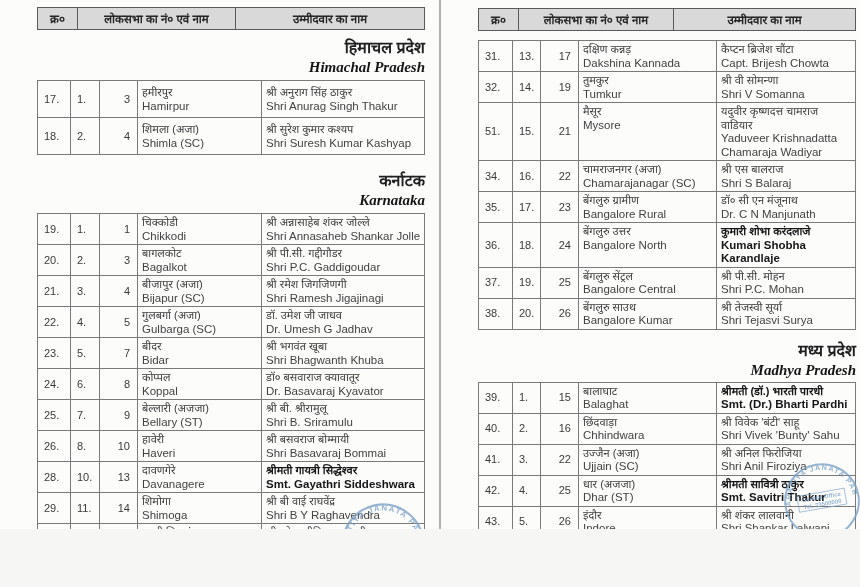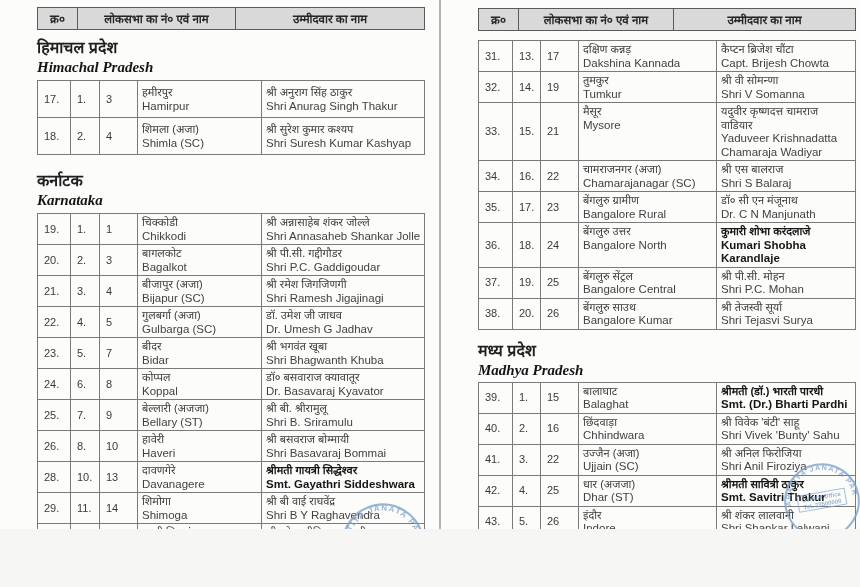--- a/index.html
+++ b/index.html
@@ -9,30 +9,30 @@
   .divider{position:absolute;left:439px;top:0;width:2px;height:100%;background:#b3b3b3;}
   .pageL{position:absolute;left:37px;top:0;width:388px;}
   .pageR{position:absolute;left:478px;top:0;width:378px;}
 
   table{border-collapse:collapse;width:100%;table-layout:fixed;}
   .hdrbar{margin-top:7px;}
   .hdrbar td{border:1.5px solid #5a5a5a;background:#d9d9d9;font-weight:bold;font-size:11.5px;
              text-align:center;padding:3px 2px;color:#262626;overflow:hidden;white-space:nowrap;}
   .pageR .hdrbar{margin-top:8px;}
 
-  .sec-head{text-align:left;}
+  .sec-head{text-align:right;}
   .sh-hi{font-size:16px;font-weight:bold;color:#1f1f1f;line-height:20px;}
   .sh-en{font-size:15px;font-weight:bold;font-family:"Liberation Serif",serif;color:#141414;line-height:19px;font-style:italic;}
   .mt8{margin-top:8px;} .mt2{margin-top:16px;} .mt11{margin-top:11px;}
 
   .grid{margin-top:4px;}
   .grid td{border:1px solid #7a7a7a;font-size:11px;vertical-align:top;
            padding:2px 3px 1px 4px;line-height:13.5px;color:#3a3a3a;overflow:hidden;}
   .grid td.num{vertical-align:middle;padding-left:6px;}
-  .grid td.cno{text-align:left;padding-right:7px;}
+  .grid td.cno{text-align:right;padding-right:7px;}
   .grid .en{font-size:11.5px;color:#424242;}
   .grid td.bold .hi,.grid td.bold .en{font-weight:bold;color:#161616;}
   .grid.tall{margin-top:3px;}
   .grid.tall td{padding-top:5px;padding-bottom:4px;}
   .gt3{margin-top:3px;} .gt9{margin-top:9px;} .gt6{margin-top:2px;}
 
   .page-num{text-align:center;font-size:11px;color:#454545;}
   .pn-l{margin-top:5px;}
 
   .stamp{position:absolute;opacity:0.8;}
@@ -314,21 +314,21 @@
             <td>
               <div class="hi">तुमकुर</div>
               <div class="en">Tumkur</div>
             </td>
             <td class="">
               <div class="hi">श्री वी सोमन्णा</div>
               <div class="en">Shri V Somanna</div>
             </td>
           </tr>
           <tr>
-            <td class="num">33.</td>
+            <td class="num">51.</td>
             <td class="num">15.</td>
             <td class="num cno">21</td>
             <td>
               <div class="hi">मैसूर</div>
               <div class="en">Mysore</div>
             </td>
             <td class="">
               <div class="hi">यदुवीर कृष्णदत्त चामराज वाडियार</div>
               <div class="en">Yaduveer Krishnadatta Chamaraja Wadiyar</div>
             </td>

